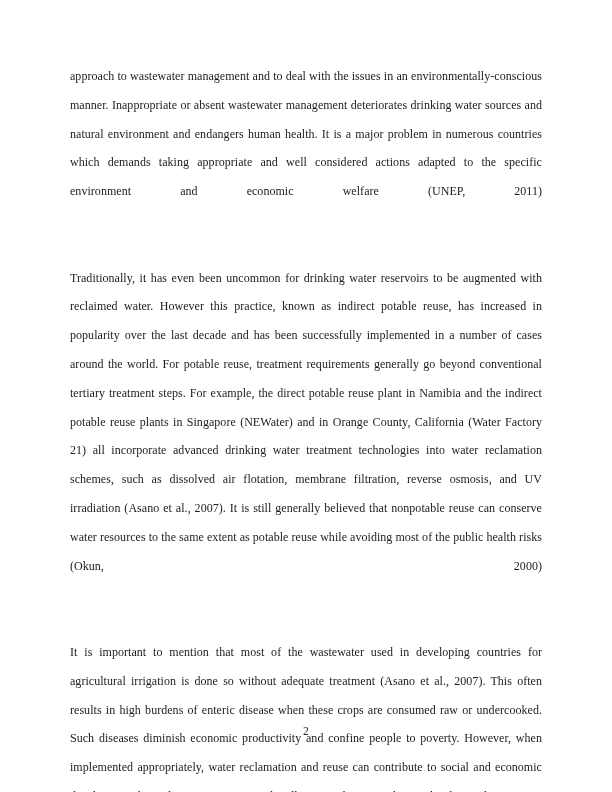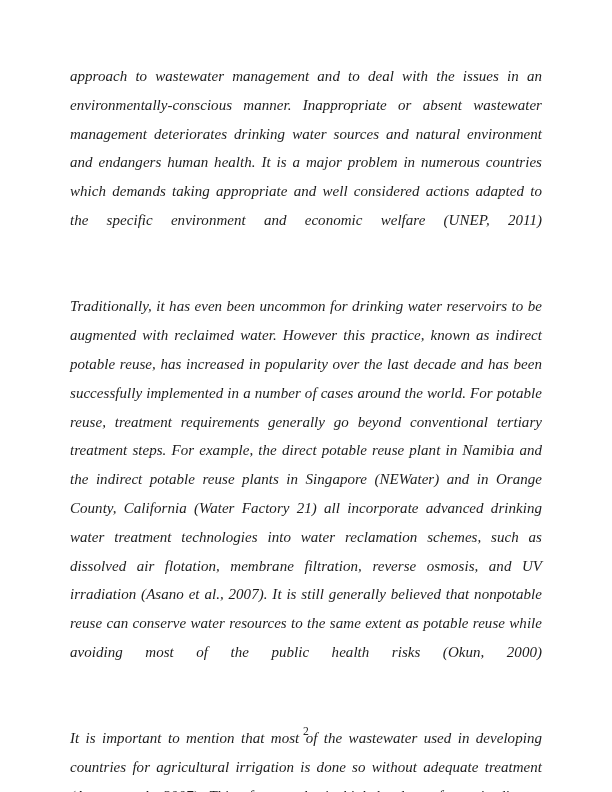--- a/index.html
+++ b/index.html
@@ -27,27 +27,26 @@
 
   #body-text {
     position: absolute;
     left: 70px;
     top: 62px;
     width: 472px;
   }
 
   .para {
     margin: 0 0 28.8px 0;
-    font-size: 15px;
+    font-size: 12px;
     line-height: 28.8px;
     text-align: justify;
     text-justify: inter-word;
     color: #1c1c1c;
     letter-spacing: 0.04px;
-    font-style: italic;
     -webkit-font-smoothing: antialiased;
   }
   .para:last-child {
     margin-bottom: 0;
   }
   
   .para::after {
     content: "";
     display: inline-block;
     width: 100%;

